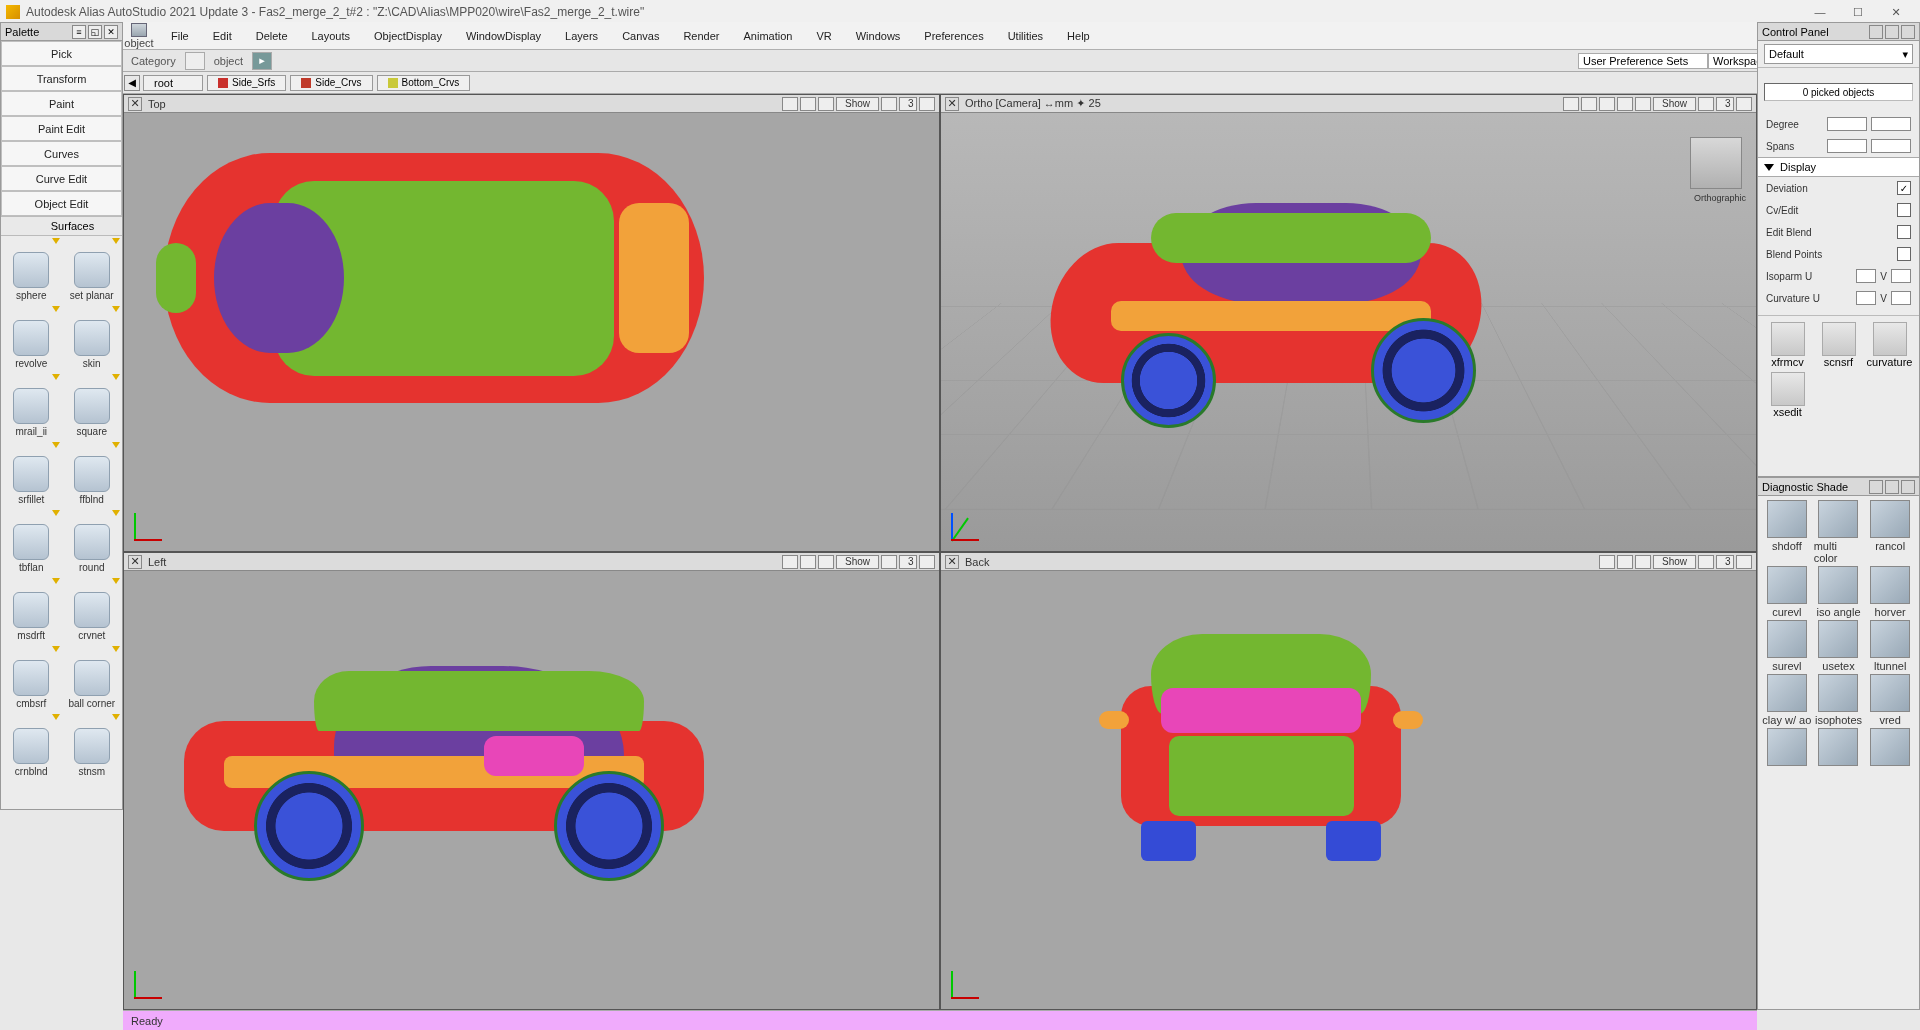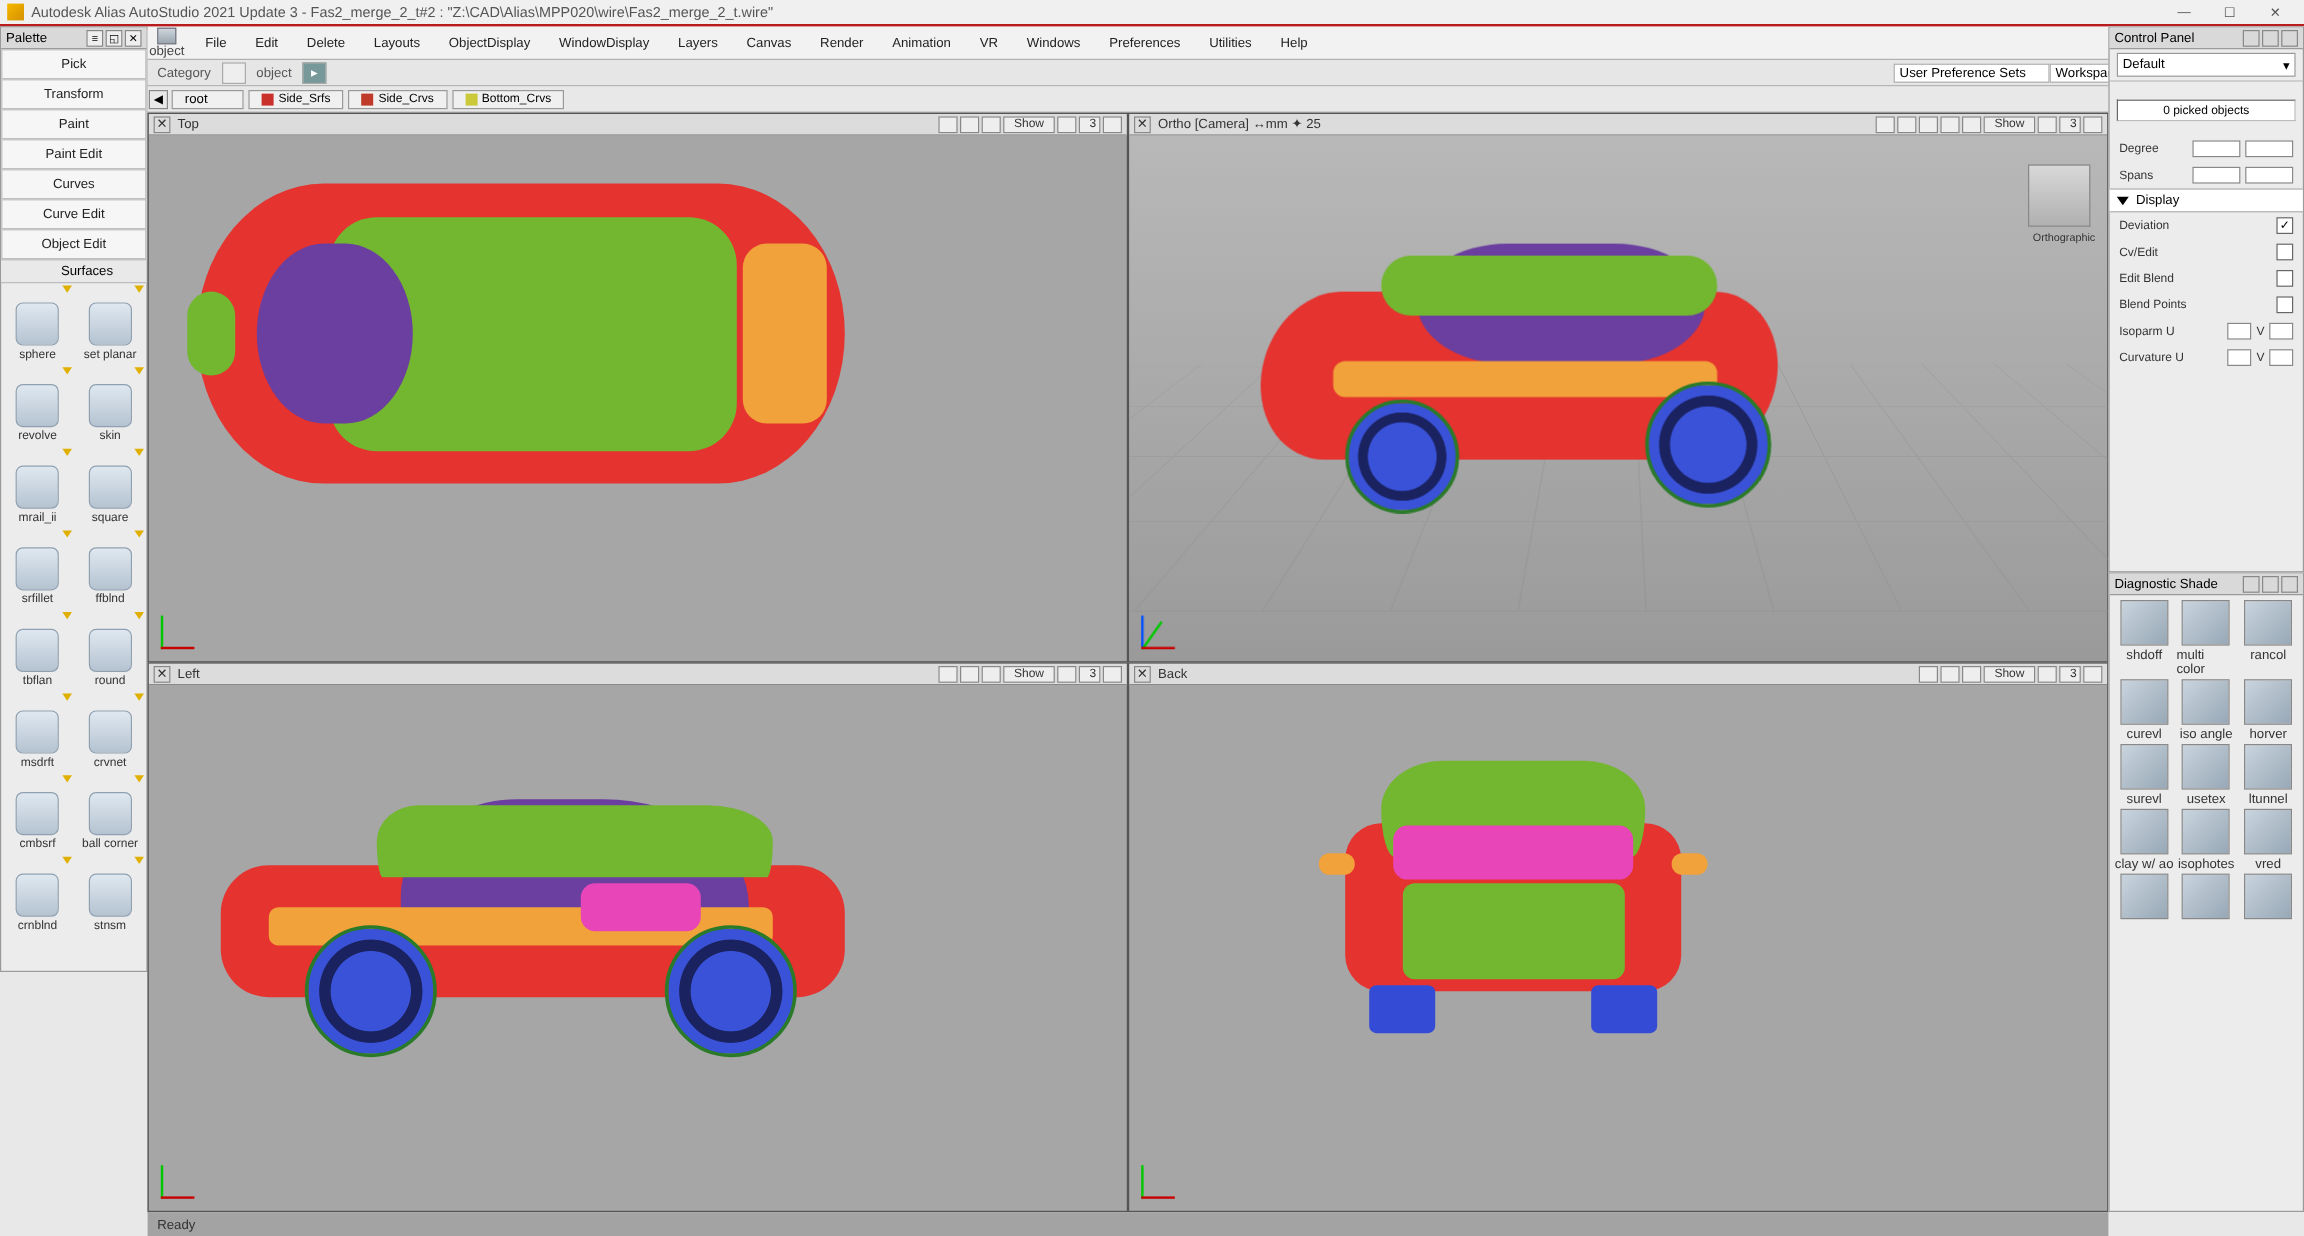--- a/index.html
+++ b/index.html
@@ -1,19 +1,19 @@
 <!DOCTYPE html>
 <html><head>
 <meta charset="utf-8">
 <style>
 * { margin:0; padding:0; box-sizing:border-box; font-family:Tahoma,Arial,sans-serif; font-size:11px; user-select:none; }
 body { background:#e8e8e8; width:1920px; height:1030px; overflow:hidden; position:relative; }
 
 
-.titlebar { height:25px; background:#f0f0f0; display:flex; align-items:center; padding:0 6px; border-bottom:5px solid #b91c1c; }
+.titlebar { height:25px; background:#f0f0f0; display:flex; align-items:center; padding:0 6px; border-bottom:1px solid #b91c1c; }
 .titlebar .logo { width:14px; height:14px; background:linear-gradient(135deg,#f5b800,#d69000); margin-right:6px; }
 .titlebar .title { color:#555; font-size:12px; }
 .titlebar .winctrl { margin-left:auto; display:flex; gap:2px;}
 .titlebar .winctrl div { width:36px; height:20px; display:flex; align-items:center; justify-content:center; color:#555;}
 
 
 .palette { position:absolute; left:0; top:22px; width:123px; height:788px; background:#ececec; border:1px solid #9a9a9a; display:flex; flex-direction:column; }
 .palette-hdr { height:18px; background:#d9d9d9; border-bottom:1px solid #9a9a9a; display:flex; align-items:center; padding:0 4px; font-size:11px;}
 .palette-hdr .iconrow { margin-left:auto; display:flex; gap:2px;}
 .palette-hdr .iconrow span{ width:14px; height:14px; border:1px solid #888; background:#eee; font-size:9px; display:flex; align-items:center;justify-content:center;}
@@ -83,21 +83,21 @@
 .vp .axis .ax{position:absolute;left:0;bottom:0;width:2px;height:28px;background:#00c800;transform-origin:bottom;}
 .vp .axis .ay{position:absolute;left:0;bottom:0;width:28px;height:2px;background:#c80000;}
 .vp .axis .az{position:absolute;left:0;bottom:0;width:2px;height:28px;background:#0050ff;}
 .vp .viewcube{position:absolute;right:14px;top:24px;width:52px;height:52px;background:linear-gradient(#d8d8d8,#b0b0b0);border:1px solid #888;transform:rotate(0deg);}
 
 
 .car { position:absolute; }
 .blob { position:absolute; border-radius:50% / 60%; }
 
 
-.statusbar { position:absolute; left:123px; right:163px; bottom:0; height:20px; background:#a3a3a3; border-top:1px solid #aaa; display:flex; align-items:center; padding:0 8px; font-size:11px; color:#333;}
+.statusbar { position:absolute; left:123px; right:163px; bottom:0; height:20px; background:#f0abfc; border-top:1px solid #aaa; display:flex; align-items:center; padding:0 8px; font-size:11px; color:#333;}
 
 
 .c-red{background:#e5332f;} .c-green{background:#73b730;} .c-purple{background:#6b3fa0;} .c-orange{background:#f2a23a;}
 .c-magenta{background:#e846b8;} .c-blue{background:#344bd6;}
 .wheel{position:absolute;border-radius:50%;background:radial-gradient(circle,#3a52d8 0 45%,#1a2260 46% 58%,#3a52d8 59% 100%);border:3px solid #2a7a2a;}
 </style>
 </head>
 <body>
 
 <div class="titlebar">
@@ -468,20 +468,38 @@
         <label style="flex:0;width:12px;text-align:center;">V</label>
         <div class="box small"></div>
       </div>
       <div class="row">
         <label>Curvature U</label>
         <div class="box small"></div>
         <label style="flex:0;width:12px;text-align:center;">V</label>
         <div class="box small"></div>
       </div>
     </div>
+  <div class="tool-icons" id="ctrl-tools" style="margin-top:6px;">
+      <div class="ti">
+        <div class="g"></div>
+        <span>xfrmcv</span>
+      </div>
+      <div class="ti">
+        <div class="g"></div>
+        <span>scnsrf</span>
+      </div>
+      <div class="ti">
+        <div class="g"></div>
+        <span>curvature</span>
+      </div>
+      <div class="ti">
+        <div class="g"></div>
+        <span>xsedit</span>
+      </div>
+    </div>
 </div>
 
 <div class="diag">
   <div class="ctrl-hdr">
     <span>Diagnostic Shade</span>
     <div class="iconrow">
         <span></span>
         <span></span>
         <span></span>
       </div>

